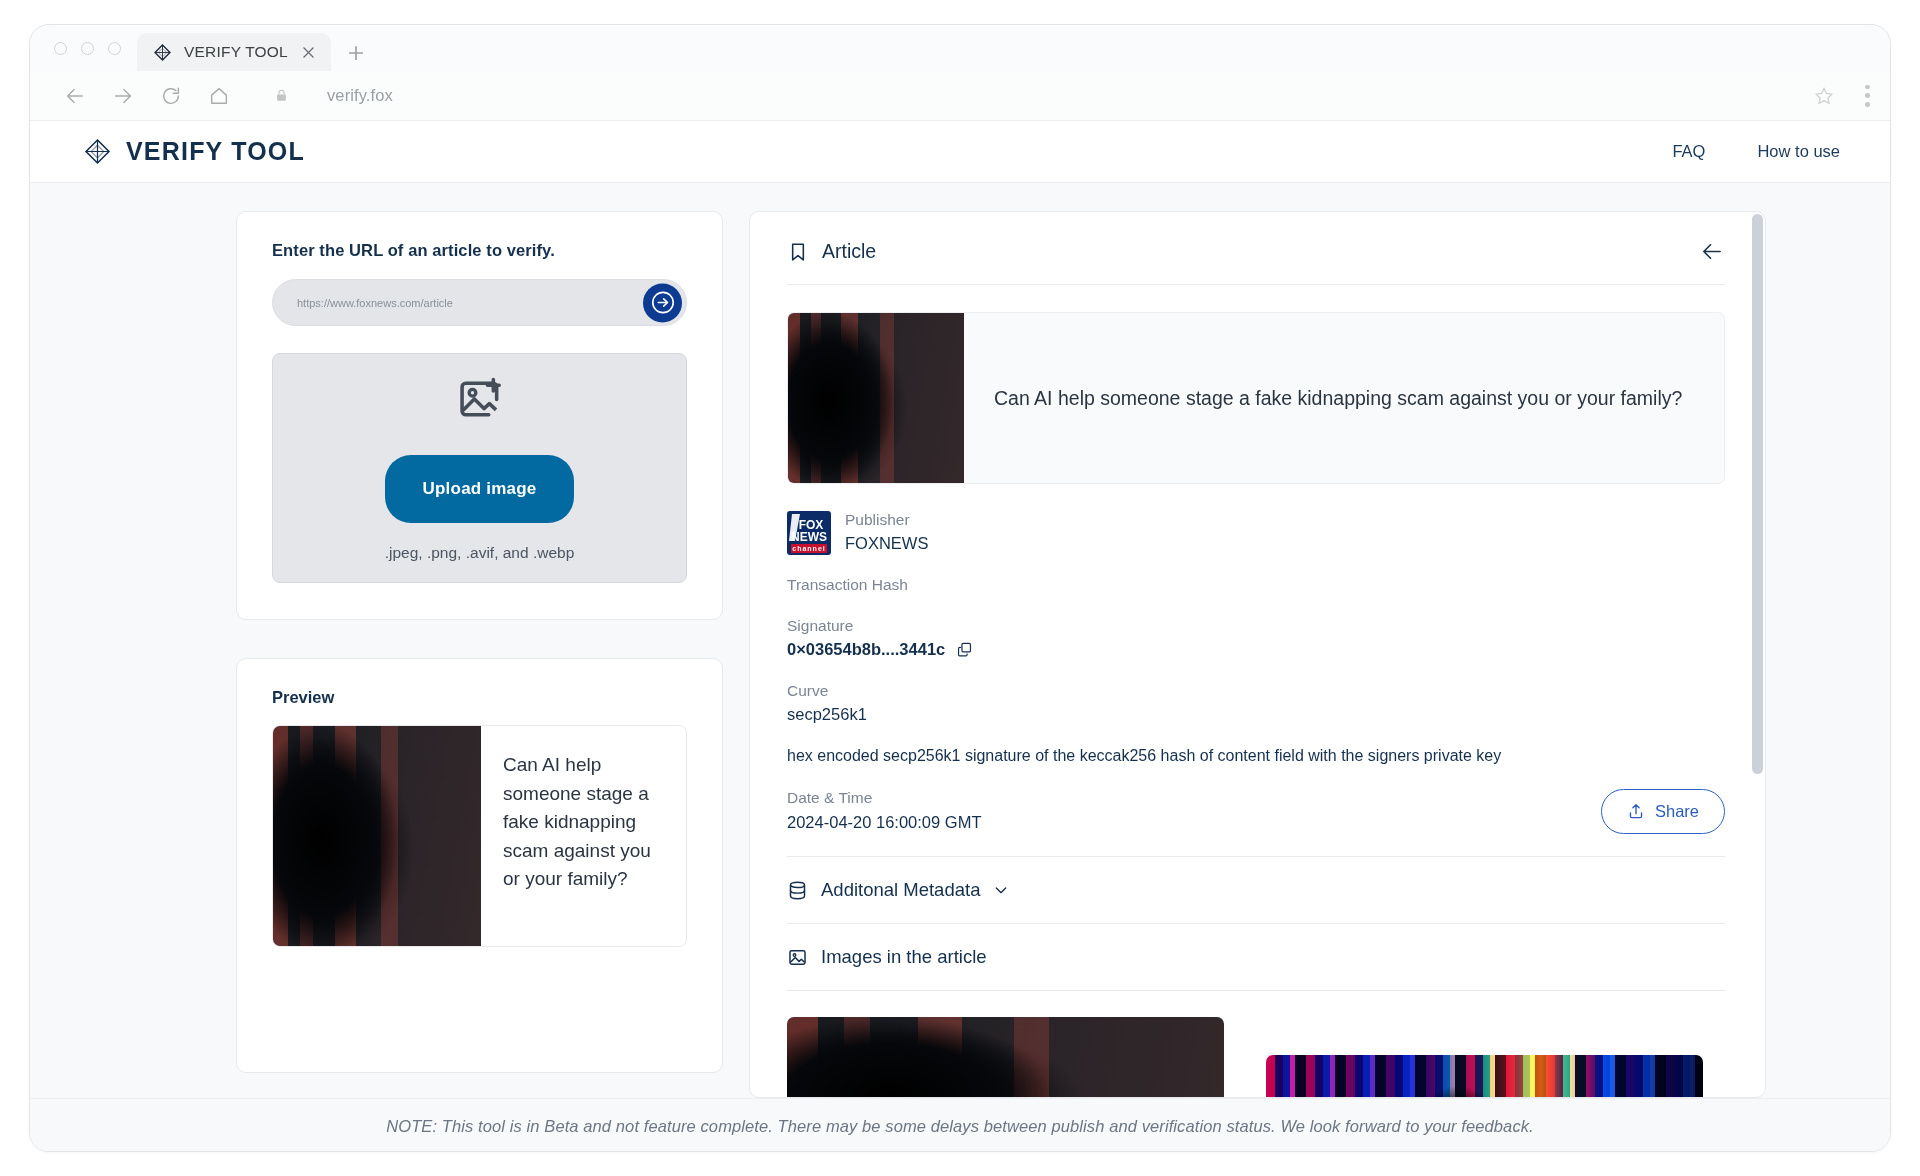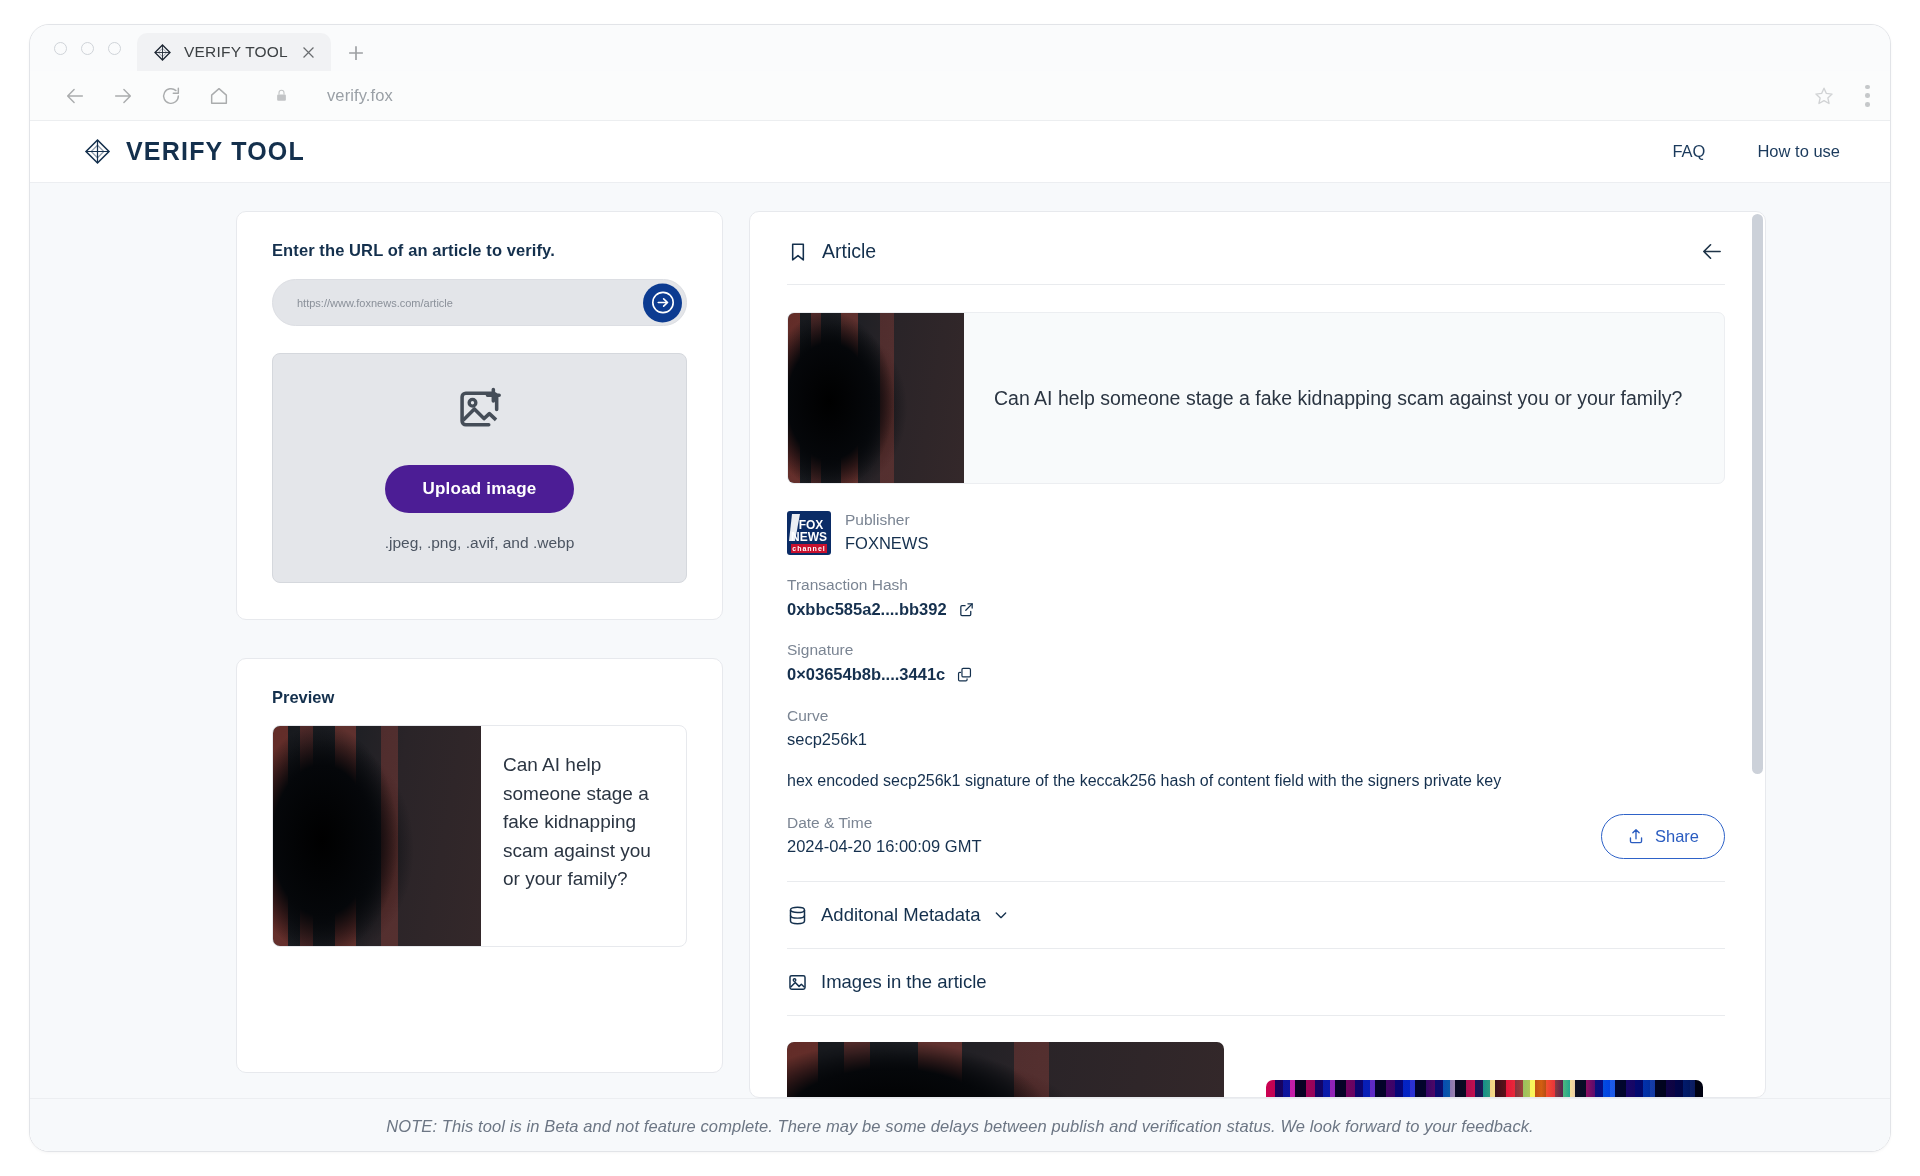--- a/index.html
+++ b/index.html
@@ -133,24 +133,24 @@
   .dropzone {
     margin-top: 27px;
     height: 230px;
     background: #e4e6ea;
     border: 1px solid #d5d8dd;
     border-radius: 8px;
     display: flex; flex-direction: column; align-items: center; justify-content: center;
   }
   .dz-icon { width: 50px; height: 50px; margin-bottom: 19px; }
   .upload-btn {
-    background: #4c1d95; color: #fff;
+    background: #0369a1; color: #fff;
     border: none; border-radius: 26px;
     font-size: 17px; font-weight: bold;
-    padding: 14px 38px; cursor: pointer;
+    padding: 24px 38px; cursor: pointer;
     font-family: "Liberation Sans", sans-serif;
     letter-spacing: .2px;
     margin-top: 12px;
   }
   .dz-formats { margin-top: 21px; font-size: 15.5px; color: #4c5562; }
 
   .card-preview { padding: 29px 35px 45px 35px; min-height: 415px; }
   .preview-label { font-size: 16.5px; font-weight: bold; color: #14304d; margin-bottom: 18px; }
   .preview-body {
     display: flex;
@@ -436,28 +436,20 @@
                 <text x="22" y="40" font-family="Liberation Sans, sans-serif" font-size="7" font-weight="bold" fill="#ffffff" text-anchor="middle" letter-spacing="1">channel</text>
               </svg>
               <div>
                 <div class="meta-key">Publisher</div>
                 <div class="meta-val">FOXNEWS</div>
               </div>
             </div>
 
             <div class="meta-block">
               <div class="meta-key">Transaction Hash</div>
-              <div class="val-row">
-                <span class="meta-val bold">0xbbc585a2....bb392</span>
-                <svg class="mini-ico" viewBox="0 0 24 24">
-                  <path d="M14 4h6v6" fill="none" stroke="#14304d" stroke-width="1.8" stroke-linecap="round" stroke-linejoin="round"></path>
-                  <path d="M20 4 11 13" fill="none" stroke="#14304d" stroke-width="1.8" stroke-linecap="round"></path>
-                  <path d="M18 14.5V19a1.6 1.6 0 0 1-1.6 1.6H5.6A1.6 1.6 0 0 1 4 19V8.2a1.6 1.6 0 0 1 1.6-1.6H10" fill="none" stroke="#14304d" stroke-width="1.8" stroke-linecap="round"></path>
-                </svg>
-              </div>
             </div>
 
             <div class="meta-block">
               <div class="meta-key">Signature</div>
               <div class="val-row">
                 <span class="meta-val bold">0×03654b8b....3441c</span>
                 <svg class="mini-ico" viewBox="0 0 24 24">
                   <rect x="8.4" y="3.4" width="12" height="12" rx="1.8" fill="none" stroke="#14304d" stroke-width="1.7"></rect>
                   <path d="M15.6 18.2v1.2a1.6 1.6 0 0 1-1.6 1.6H5.2a1.6 1.6 0 0 1-1.6-1.6v-8.8a1.6 1.6 0 0 1 1.6-1.6h1.2" fill="none" stroke="#14304d" stroke-width="1.7" stroke-linecap="round"></path>
                 </svg>

